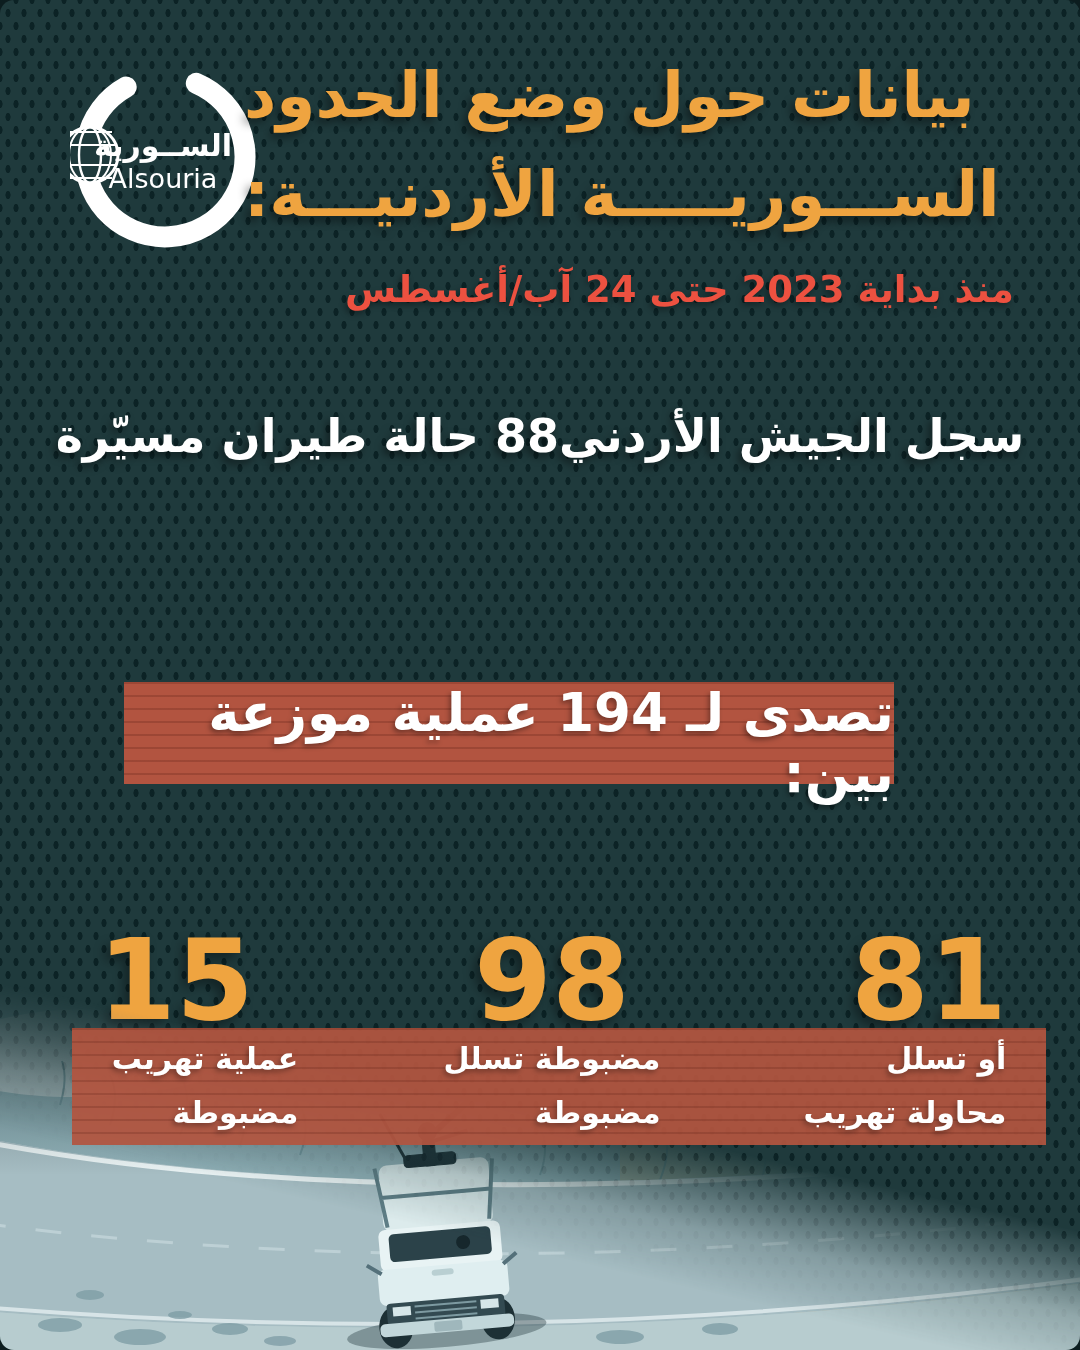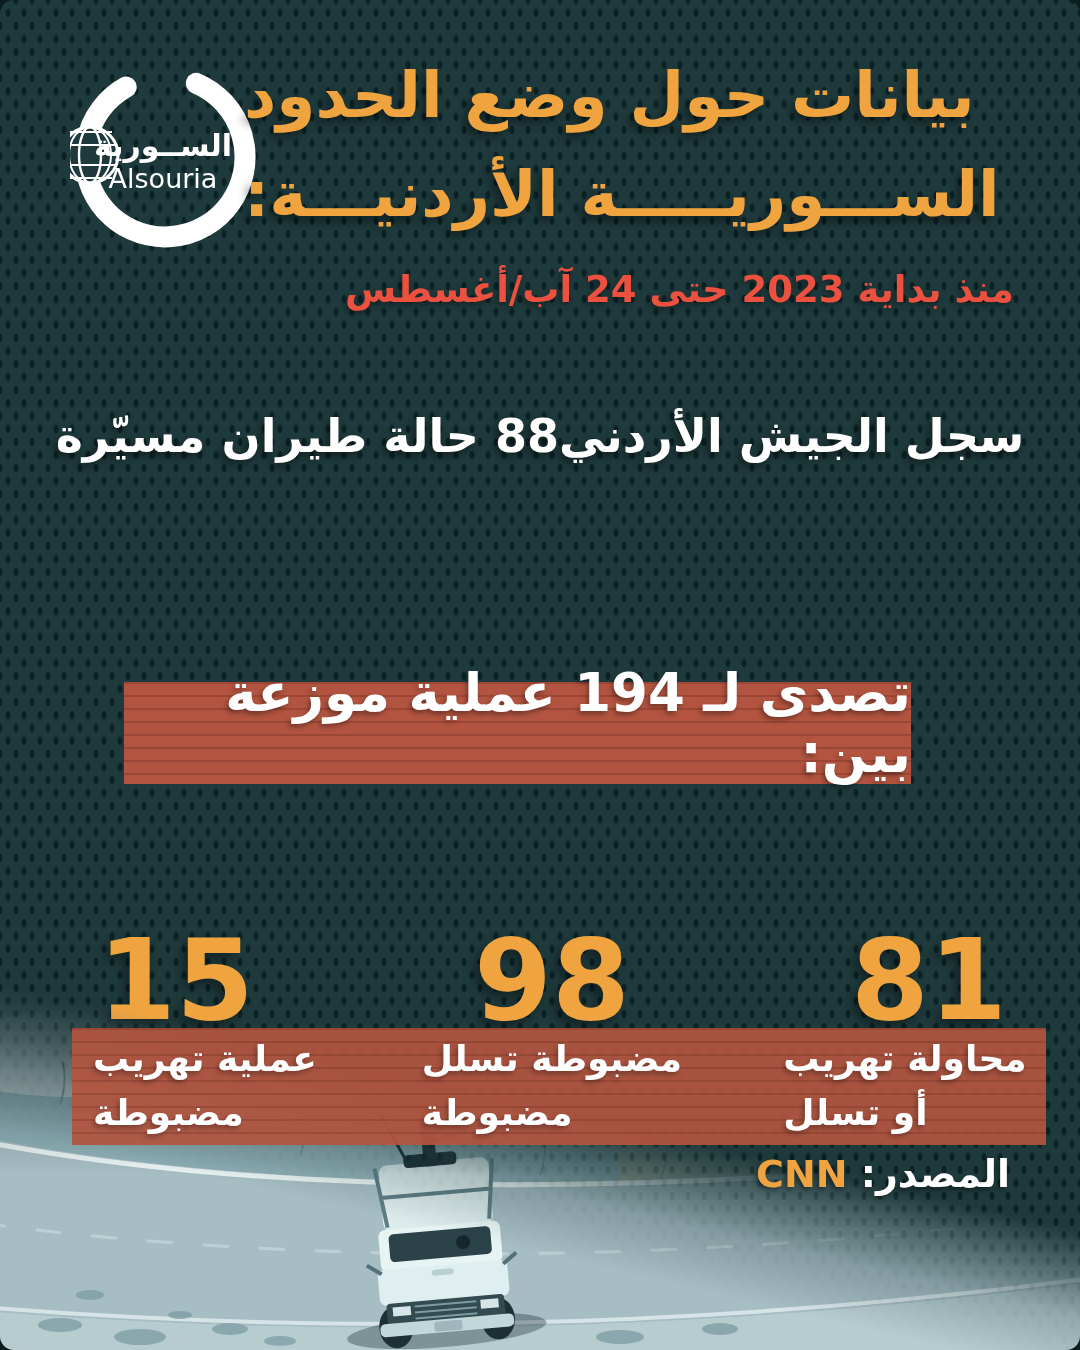--- a/index.html
+++ b/index.html
@@ -37,45 +37,44 @@
     position:absolute;top:396px;left:30px;right:30px;
     direction:rtl;text-align:center;
     color:#ffffff;font-weight:bold;font-size:46px;line-height:80px;
     text-shadow:-3px 4px 8px rgba(0,0,0,0.5);
   }
   
   .total-banner{
     position:absolute;left:124px;top:682px;width:770px;height:102px;
     background-color:#b25440;
     background-image:repeating-linear-gradient(180deg, rgba(90,30,20,0.25) 0 2px, rgba(0,0,0,0) 2px 13px);
-    display:flex;align-items:flex-end;justify-content:center;
+    display:flex;align-items:flex-start;justify-content:center;
     direction:rtl;color:#ffffff;font-weight:bold;font-size:53px;
     text-shadow:-2px 3px 5px rgba(0,0,0,0.35);
-    padding-left:17px;
   }
   
   .stat-value{
     position:absolute;top:874px;
     transform:translateX(-50%);
     color:#efa440;font-weight:bold;font-size:112px;line-height:140px;
     text-shadow:-5px 6px 12px rgba(0,0,0,0.4);
     margin-top:36px;
   }
   .sv-1{left:929px;} .sv-2{left:552px;text-align:center;} .sv-3{left:176px;}
   .label-band{
     position:absolute;left:72px;top:1028px;width:974px;height:117px;
     background-color:rgba(179,85,64,0.93);
     background-image:repeating-linear-gradient(180deg, rgba(90,30,20,0.22) 0 2px, rgba(0,0,0,0) 2px 13px);
     z-index:4;
   }
   .stat-label{
     position:absolute;top:4px;
     transform:translateX(-50%);
-    direction:rtl;text-align:left;
-    color:#ffffff;font-weight:bold;font-size:36px;line-height:54px;
+    direction:rtl;text-align:right;
+    color:#ffffff;font-weight:bold;font-size:30px;line-height:54px;
     text-shadow:-2px 3px 5px rgba(0,0,0,0.3);
     white-space:nowrap;
   }
   .sl-1{left:833px;} .sl-2{left:480px;} .sl-3{left:133px;}
   
   .source{
     position:absolute;top:1152px;right:70px;z-index:5;
     direction:rtl;font-weight:bold;font-size:38px;
     text-shadow:-2px 3px 5px rgba(0,0,0,0.4);
   }
@@ -214,31 +213,27 @@
       <rect x="0" y="0" width="1080" height="190" fill="url(#topShade)"></rect>
     </svg>
   </div>
 
   <div class="stat-value sv-1">81</div>
   <div class="stat-value sv-2">98</div>
   <div class="stat-value sv-3">15</div>
 
   <div class="label-band">
     <div class="stat-label sl-1">
+      <div>أو تسلل</div>
       <div>محاولة تهريب</div>
-      <div>أو تسلل</div>
     </div>
     <div class="stat-label sl-2">
       <div>مضبوطة تسلل</div>
       <div>مضبوطة</div>
     </div>
     <div class="stat-label sl-3">
       <div>عملية تهريب</div>
       <div>مضبوطة</div>
     </div>
   </div>
 
-  <div class="source">
-    <span class="lbl">المصدر:</span>
-    <span class="val">CNN</span>
-  </div>
 
 </div>
 
 </body></html>

